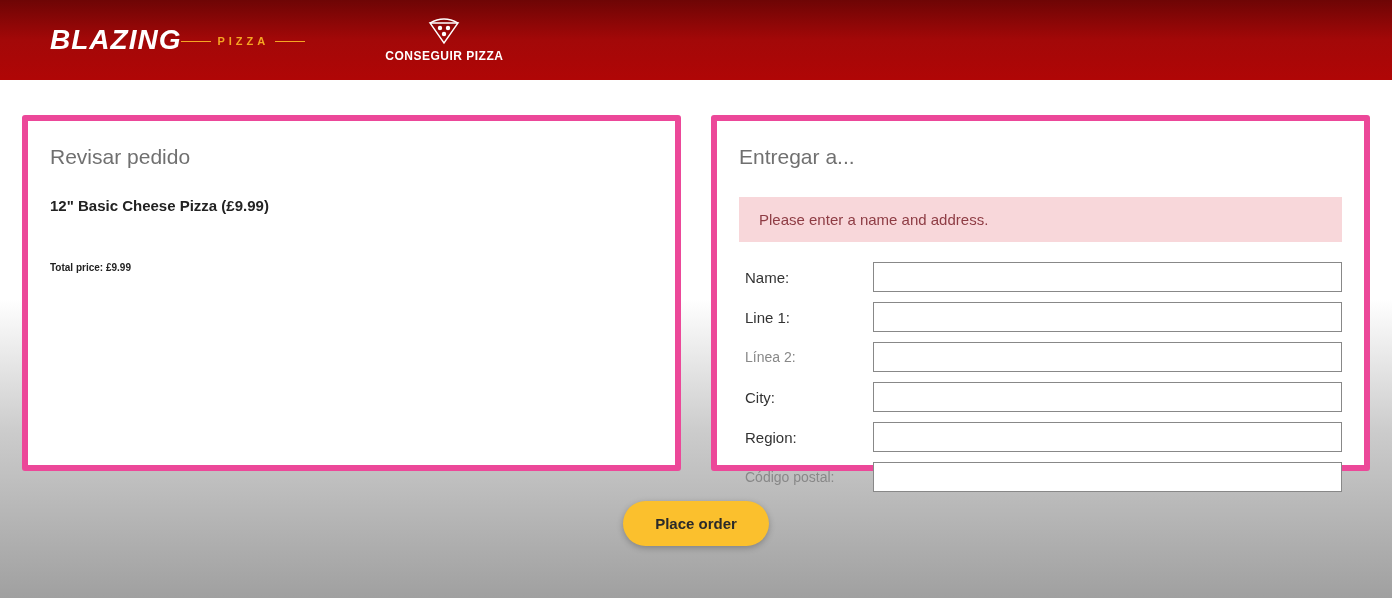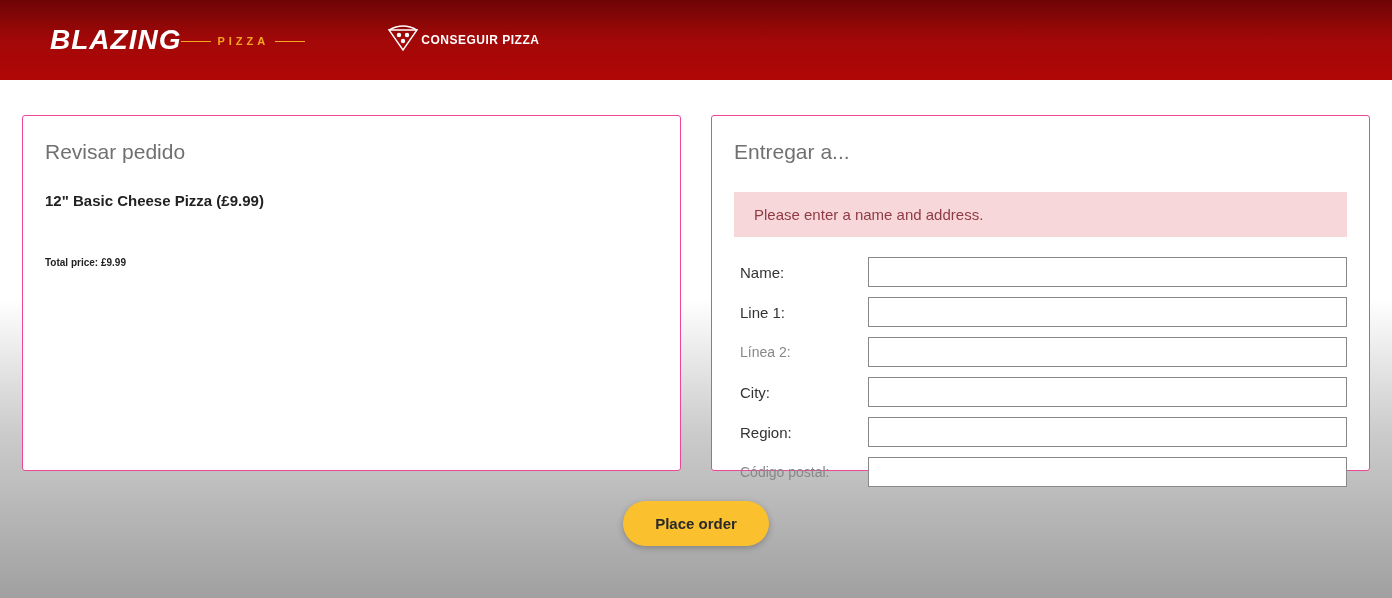--- a/index.html
+++ b/index.html
@@ -51,21 +51,21 @@
       width: 30px;
       height: 1px;
       background: #f5a623;
     }
     .nav {
       display: flex;
       height: 100%;
     }
     .nav-item {
       display: flex;
-      flex-direction: row;
+      flex-direction: column;
       align-items: center;
       justify-content: center;
       padding: 0 20px;
       color: #fff;
       cursor: pointer;
       font-size: 12px;
       font-weight: 600;
       letter-spacing: 0.5px;
       height: 100%;
     }
@@ -81,21 +81,21 @@
       justify-content: center;
     }
     .content {
       display: flex;
       gap: 30px;
       padding: 35px 22px 0 22px;
     }
     .panel {
       flex: 1;
       background: #fff;
-      border: 1px solid #ec4899;
+      border: 6px solid #ec4899;
       border-radius: 3px;
       padding: 24px 22px 28px 22px;
       height: 356px;
     }
     .panel-title {
       font-size: 21px;
       color: #707070;
       font-weight: 400;
       margin-bottom: 28px;
     }

